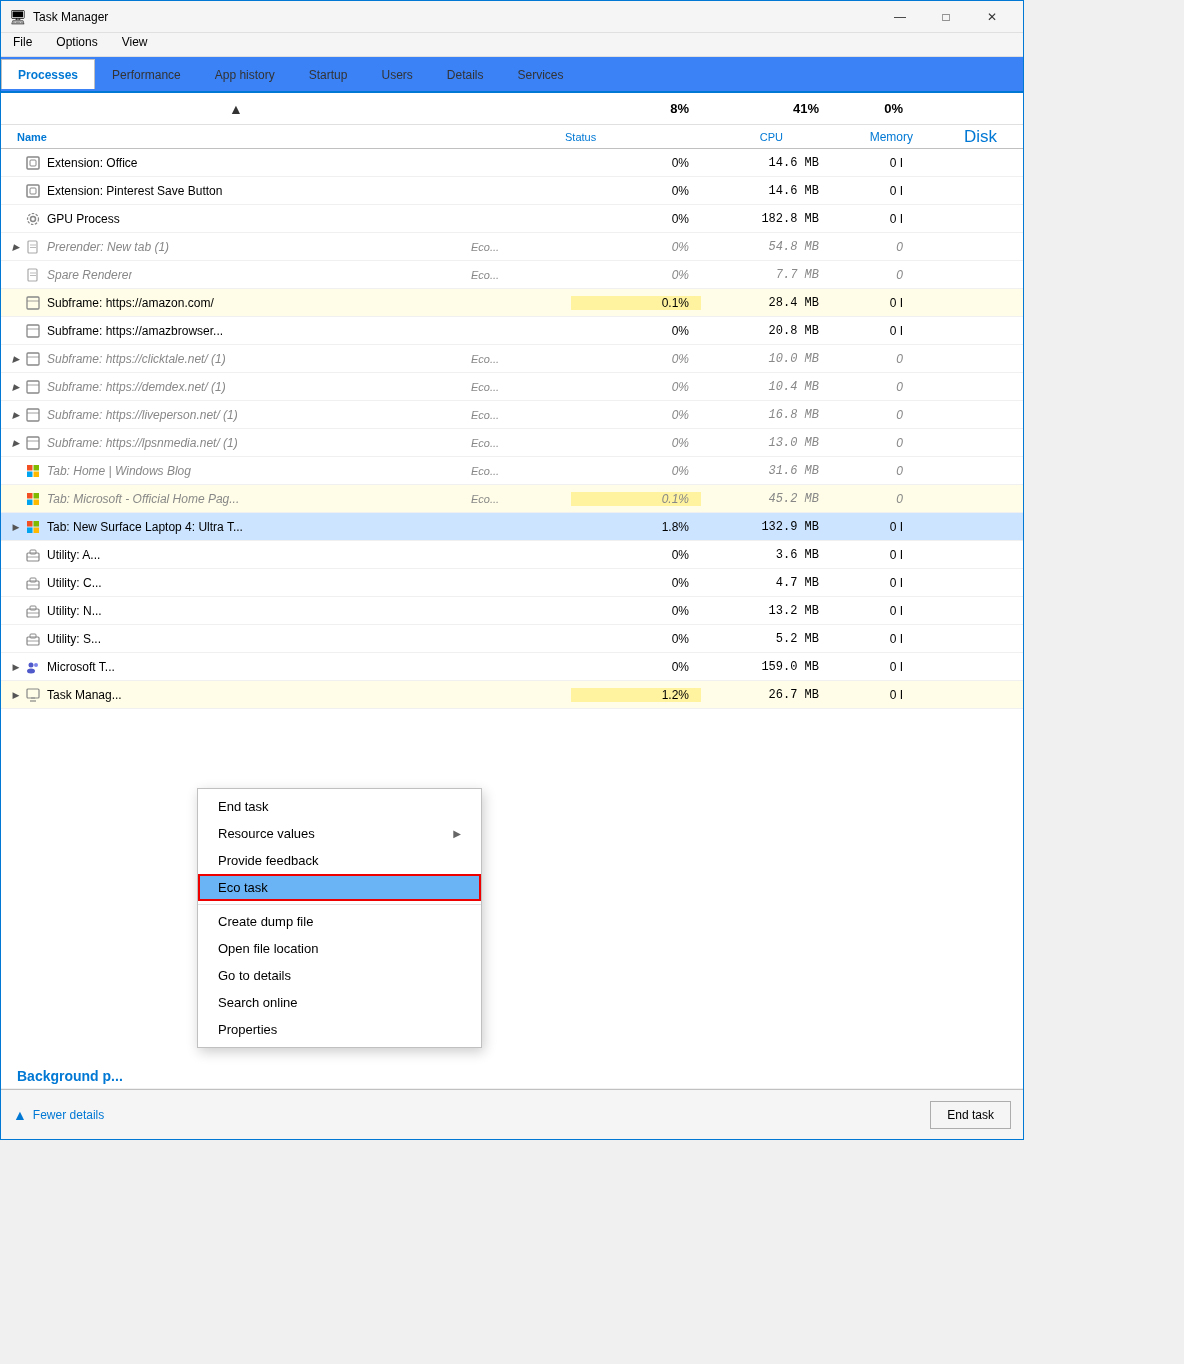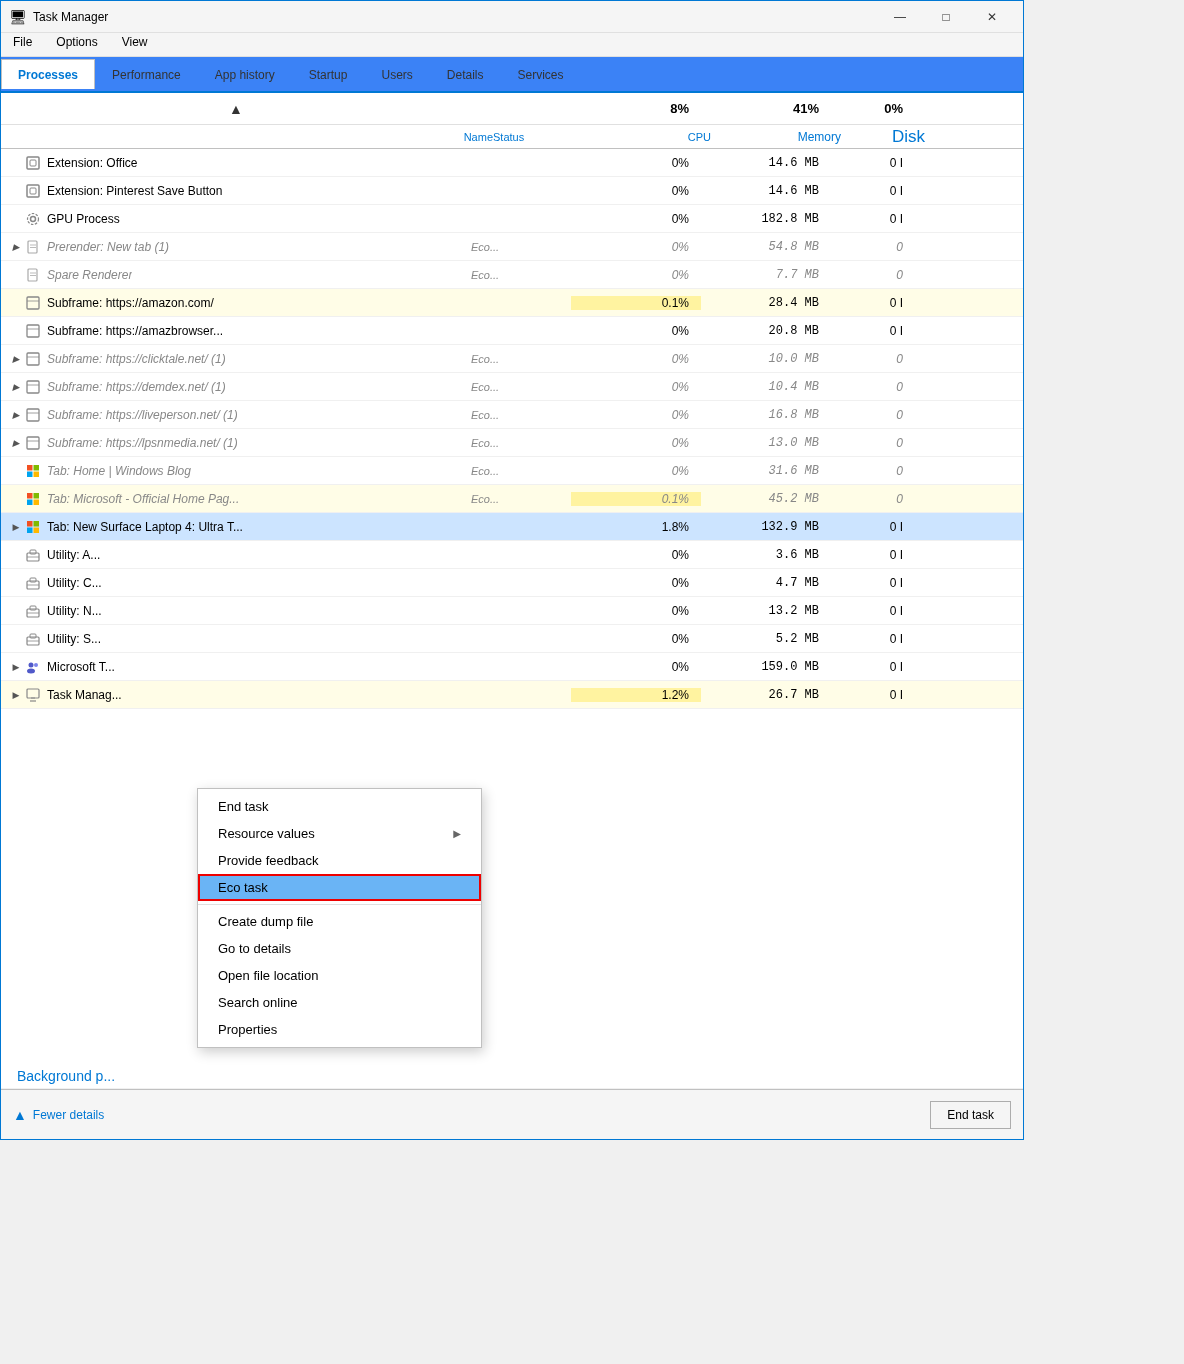--- a/index.html
+++ b/index.html
@@ -147,27 +147,26 @@
       color: #000;
     }
     .header-row {
       display: flex;
       align-items: center;
       height: 24px;
       border-bottom: 1px solid #c0c0c0;
       background: #fff;
     }
     .header-row .h-name {
-      width: 492px;
+      width: 564px;
       padding-left: 16px;
       font-size: 11px;
       color: #0078d4;
-      font-weight: 400;
-      cursor: pointer;
-      text-align: right;
+      font-weight: 700;
+      cursor: pointer;
     }
     .header-row .h-status {
       width: 100px;
       font-size: 11px;
       color: #0078d4;
       cursor: pointer;
     }
     .header-row .h-cpu {
       width: 130px;
       text-align: right;
@@ -296,21 +295,21 @@
       border: 1px solid #adadad;
       font-size: 12px;
       cursor: pointer;
       color: #000;
     }
 
     
     .bg-processes-label {
       color: #0078d4;
       font-size: 14px;
-      font-weight: 400;
+      font-weight: 700;
       padding: 4px 16px;
       background: #fff;
       border-bottom: 1px solid #f0f0f0;
       cursor: pointer;
     }
 
     
     .context-menu {
       position: absolute;
       left: 196px;
@@ -751,24 +750,24 @@
           <span>Provide feedback</span>
         </div>
         <div class="ctx-item highlighted">
           <span>Eco task</span>
         </div>
         <div class="ctx-separator"></div>
         <div class="ctx-item">
           <span>Create dump file</span>
         </div>
         <div class="ctx-item">
+          <span>Open file location</span>
+        </div>
+        <div class="ctx-item">
           <span>Go to details</span>
-        </div>
-        <div class="ctx-item">
-          <span>Open file location</span>
         </div>
         <div class="ctx-item">
           <span>Search online</span>
         </div>
         <div class="ctx-item">
           <span>Properties</span>
         </div>
       </div>
 
     <div class="bg-processes-label">

